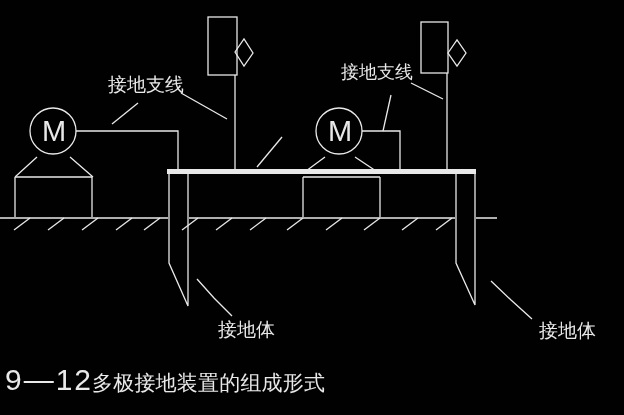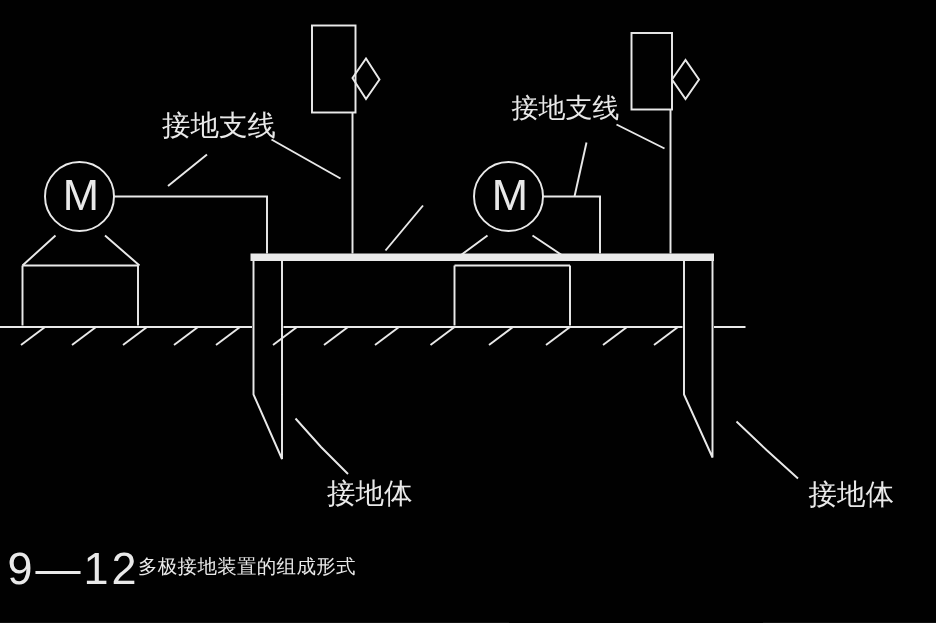--- a/index.html
+++ b/index.html
@@ -22,21 +22,21 @@
     position:absolute; width:32px; text-align:center;
     color:var(--line); font-size:29px; line-height:1;
     font-family:"Liberation Sans", sans-serif;
   }
   .caption-number {
     position:absolute; left:5px; top:365px;
     color:var(--line); font-size:30px; letter-spacing:2px; line-height:1;
   }
   .caption-title {
     position:absolute; left:92px; top:371px;
-    color:var(--line); font-size:13px; letter-spacing:0.2px; line-height:1.1;
+    color:var(--line); font-size:21px; letter-spacing:0.2px; line-height:1.1;
   }
 </style>
 </head>
 <body>
 
 <div class="canvas">
 
   <svg class="diagram-svg" width="624" height="415" viewBox="0 0 624 415">
 
     <g>

